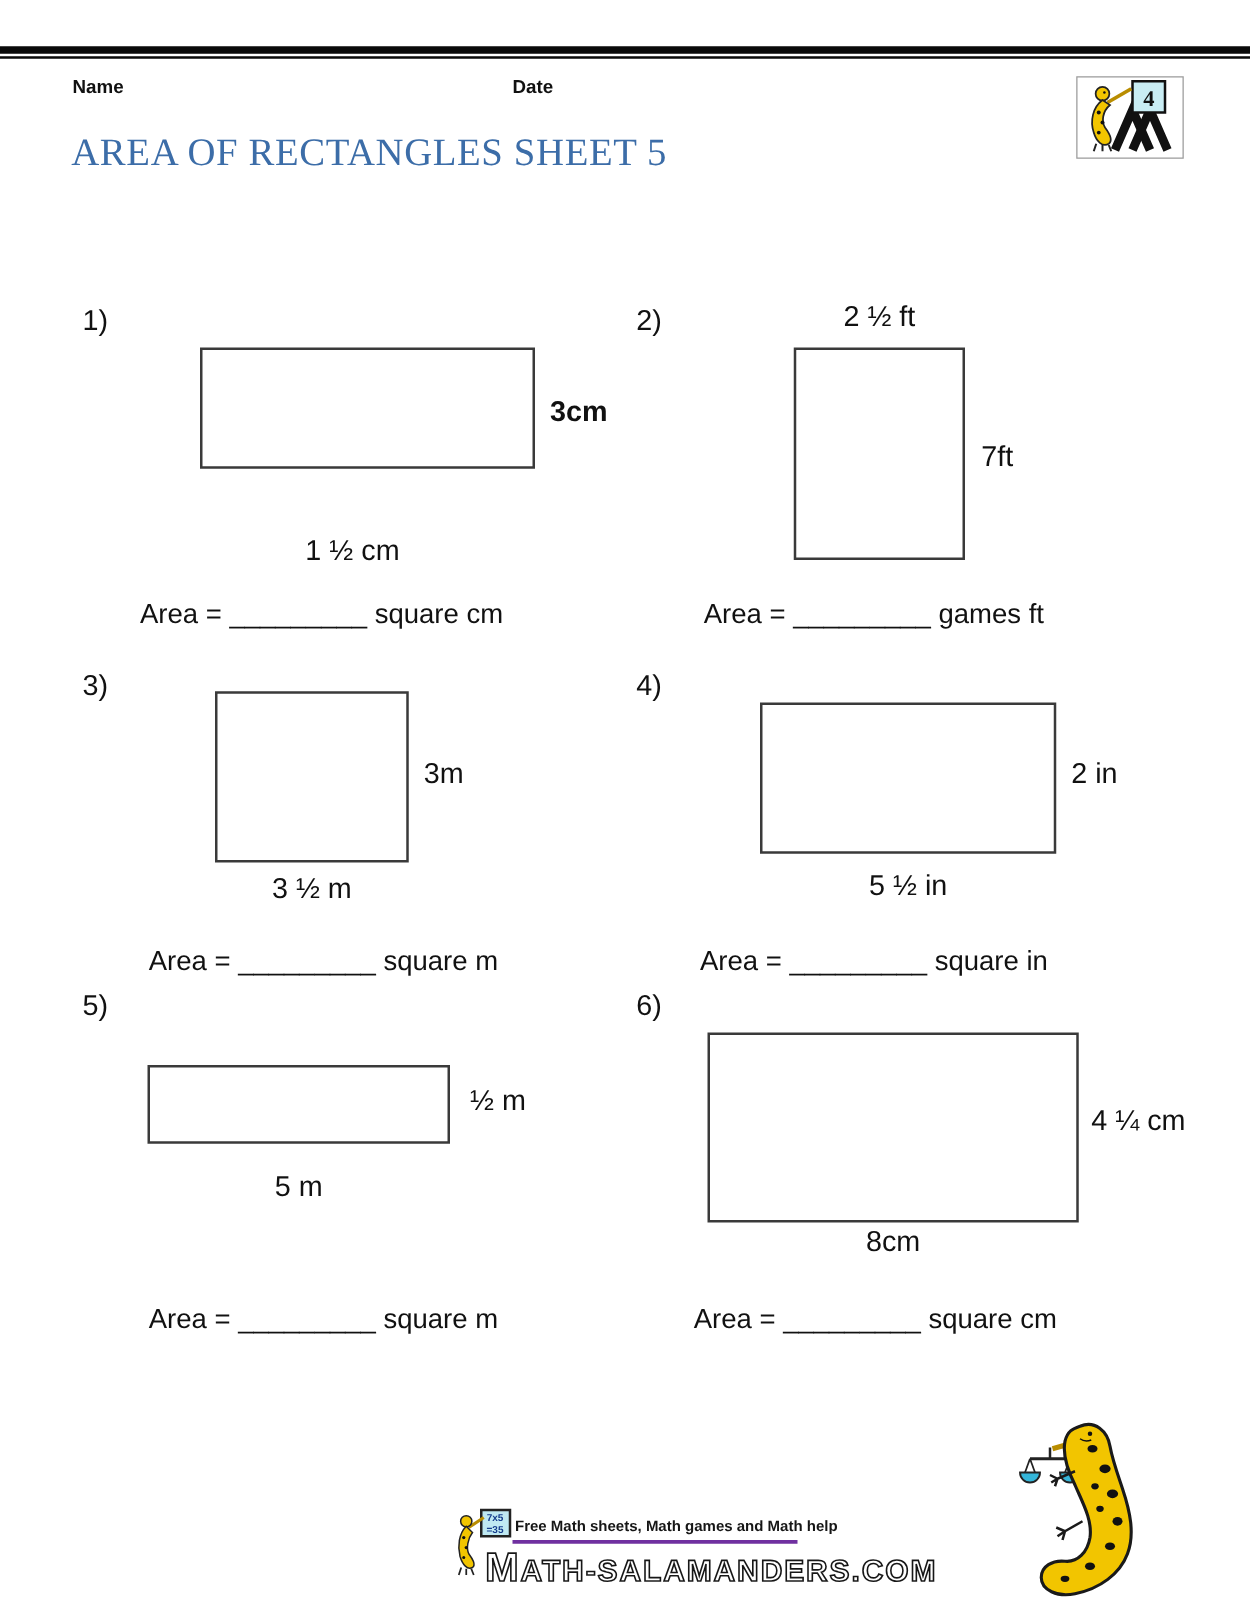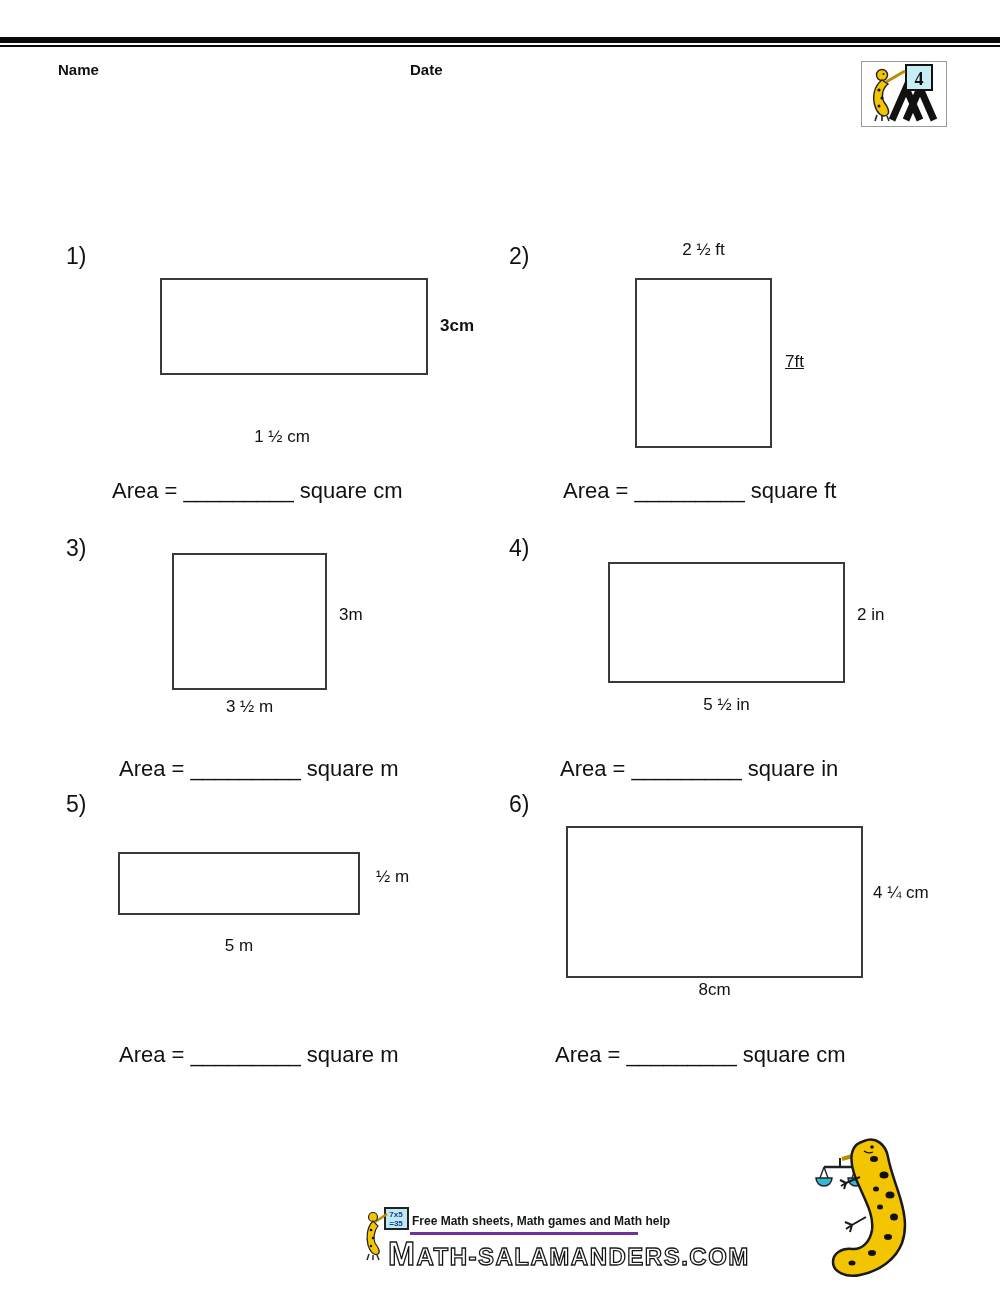--- a/index.html
+++ b/index.html
@@ -22,21 +22,21 @@
     position:absolute;left:57px;top:104px;margin:0;
     font-family:"Liberation Serif",serif;font-weight:400;
     font-size:31px;letter-spacing:0.5px;color:#3c6da8;white-space:nowrap;
   }
   .instruction{
     position:absolute;left:57px;top:172px;margin:0;
     font-size:24px;color:#111;white-space:nowrap;
   }
   .pnum{position:absolute;font-size:23px;color:#111;}
   .shape-rect{position:absolute;border:2px solid #3a3a3a;background:#fff;box-sizing:border-box;}
-  .dim{position:absolute;font-size:17px;color:#111;white-space:nowrap;}
+  .dim{position:absolute;font-size:23px;color:#111;white-space:nowrap;}
   .dim-center{text-align:center;}
   .area-line{position:absolute;font-size:22px;color:#111;white-space:nowrap;}
   .footer-tagline{
     position:absolute;left:412px;top:1214px;font-size:12px;font-weight:700;color:#161616;white-space:nowrap;
   }
   .footer-rule{position:absolute;left:410px;top:1232px;width:228px;height:3px;background:#7030a0;}
   .site-name{
     position:absolute;left:388px;top:1236px;font-size:24px;font-weight:700;
     letter-spacing:1.5px;color:#3a3a3a;white-space:nowrap;
   }
@@ -72,36 +72,37 @@
       <line x1="15" y1="53" x2="13" y2="59" stroke="#222" stroke-width="1.6"></line>
       <line x1="20" y1="54" x2="20" y2="59" stroke="#222" stroke-width="1.6"></line>
       <line x1="25" y1="54" x2="27" y2="59" stroke="#222" stroke-width="1.6"></line>
       <circle cx="17" cy="28" r="1.6" fill="#111"></circle>
       <circle cx="20" cy="36" r="1.6" fill="#111"></circle>
       <circle cx="17" cy="44" r="1.5" fill="#111"></circle>
       <circle cx="21.5" cy="12" r="1" fill="#111"></circle>
     </svg>
   </div>
 
+  <h1 class="page-title">AREA OF RECTANGLES SHEET 5</h1>
 
 
   <div>
     <span class="pnum" style="left:66px;top:243px;">1)</span>
     <div class="shape-rect" style="left:160px;top:278px;width:268px;height:97px;"></div>
     <div class="dim" style="left:440px;top:316px;font-weight:bold;">3cm</div>
     <div class="dim dim-center" style="left:148px;top:388px;width:268px;margin-top:39px;">1 ½ cm</div>
     <div class="area-line" style="left:112px;top:478px;">Area = _________ square cm</div>
   </div>
 
   <div>
     <span class="pnum" style="left:509px;top:243px;">2)</span>
     <div class="dim dim-center" style="left:635px;top:240px;width:137px;">2 ½ ft</div>
     <div class="shape-rect" style="left:635px;top:278px;width:137px;height:170px;"></div>
-    <div class="dim" style="left:785px;top:352px;text-decoration:underline;">7ft</div>
-    <div class="area-line" style="left:563px;top:478px;">Area = _________ square ft</div>
+    <div class="dim" style="left:785px;top:352px;">7ft</div>
+    <div class="area-line" style="left:563px;top:478px;">Area = _________ games ft</div>
   </div>
 
   <div>
     <span class="pnum" style="left:66px;top:535px;">3)</span>
     <div class="shape-rect" style="left:172px;top:553px;width:155px;height:137px;"></div>
     <div class="dim" style="left:339px;top:605px;">3m</div>
     <div class="dim dim-center" style="left:172px;top:697px;width:155px;">3 ½ m</div>
     <div class="area-line" style="left:119px;top:756px;">Area = _________ square m</div>
   </div>
 

